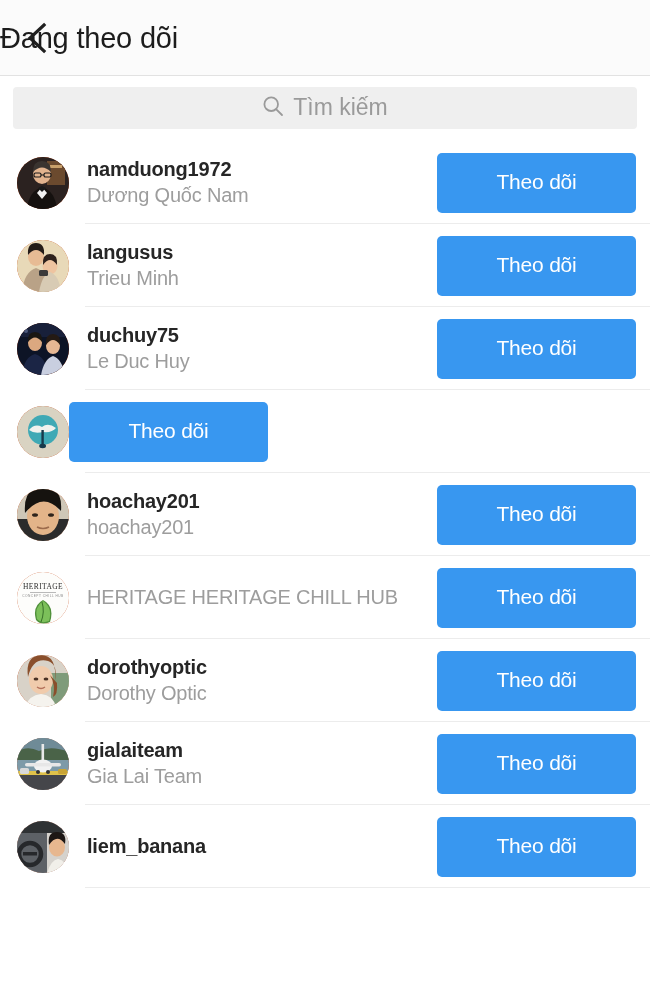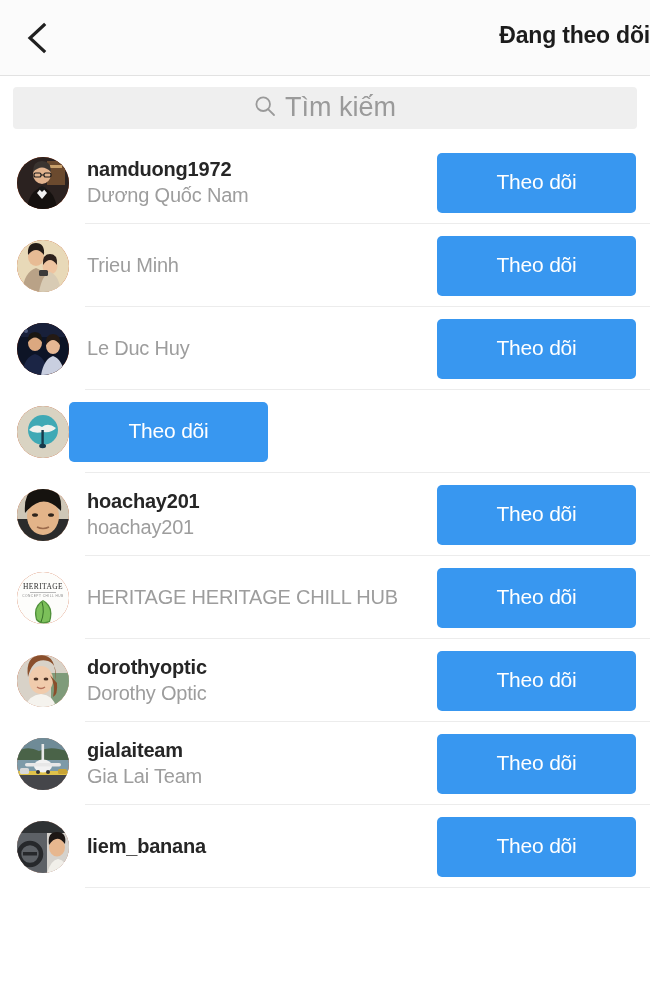--- a/index.html
+++ b/index.html
@@ -22,23 +22,23 @@
     position: absolute;
     left: 14px; top: 14px;
     width: 48px; height: 48px;
     display: flex; align-items: center; justify-content: center;
     cursor: pointer;
   }
   .back-btn svg { display: block; }
   .header-title {
     position: absolute;
     left: 0; right: 0; top: 22px;
-    text-align: right;
-    font-size: 23px;
-    font-weight: bold;
+    text-align: left;
+    font-size: 29px;
+    font-weight: normal;
     color: #1c1c1c;
     letter-spacing: -0.2px;
   }
 
   
   .search-wrap {
     padding: 11px 13px 12px 13px;
     background: #ffffff;
   }
   .search-bar {
@@ -46,21 +46,21 @@
     background: #efefef;
     border-radius: 4px;
     display: flex;
     align-items: center;
     justify-content: center;
     gap: 9px;
     cursor: text;
   }
   .search-icon { display: block; }
   .search-placeholder {
-    font-size: 27px;
+    font-size: 23px;
     color: #9a9a9a;
     line-height: 1;
     padding-bottom: 2px;
   }
 
   
   .list { background: #ffffff; }
   .row {
     position: relative;
     height: 83px;
@@ -193,20 +193,21 @@
           <ellipse cx="19" cy="17" rx="8" ry="9" fill="#e7bb94"></ellipse>
           <path d="M11 15 q8 -10 16 0 q1 -12 -8 -12 q-9 0 -8 12z" fill="#241c18"></path>
           <path d="M5 52 q2 -20 14 -24 q12 4 14 24z" fill="#b9a287"></path>
           <ellipse cx="33" cy="26" rx="7.5" ry="8.5" fill="#eec4a0"></ellipse>
           <path d="M26 25 q7 -10 14 0 q1 -11 -7 -11 q-8 0 -7 11z" fill="#2d211c"></path>
           <path d="M22 52 q3 -17 11 -20 q9 3 11 20z" fill="#d8cbb4"></path>
           <rect x="22" y="30" width="9" height="6" rx="1.5" fill="#3b3b3b"></rect>
         </svg>
       </div>
       <div class="names">
+        <span class="username">langusus</span>
         <span class="fullname">Trieu Minh</span>
       </div>
       <button class="follow-btn">Theo dõi</button>
     </div>
 
     <div class="row">
       <div class="avatar">
         <svg viewBox="0 0 52 52">
           <rect width="52" height="52" fill="#0d1426"></rect>
           <rect y="0" width="52" height="14" fill="#18203a"></rect>
@@ -214,20 +215,21 @@
           <path d="M11 19 q7 -9 14 0 q1 -10 -7 -10 q-8 0 -7 10z" fill="#1a1713"></path>
           <path d="M5 52 q2 -18 13 -21 q11 3 13 21z" fill="#1b2545"></path>
           <ellipse cx="36" cy="23" rx="7" ry="8" fill="#e6b793"></ellipse>
           <path d="M29 22 q7 -10 14 0 q1 -11 -7 -11 q-8 0 -7 11z" fill="#241a14"></path>
           <path d="M24 52 q3 -16 12 -19 q9 3 12 19z" fill="#c9cfe0"></path>
           <circle cx="9" cy="8" r="2" fill="#6e7fa8" opacity="0.6"></circle>
           <circle cx="45" cy="6" r="1.6" fill="#6e7fa8" opacity="0.5"></circle>
         </svg>
       </div>
       <div class="names">
+        <span class="username">duchuy75</span>
         <span class="fullname">Le Duc Huy</span>
       </div>
       <button class="follow-btn">Theo dõi</button>
     </div>
 
     <div class="row">
       <div class="avatar">
         <svg viewBox="0 0 52 52">
           <rect width="52" height="52" fill="#d9d3c2"></rect>
           <circle cx="26" cy="24" r="15" fill="#3fa9b5"></circle>

